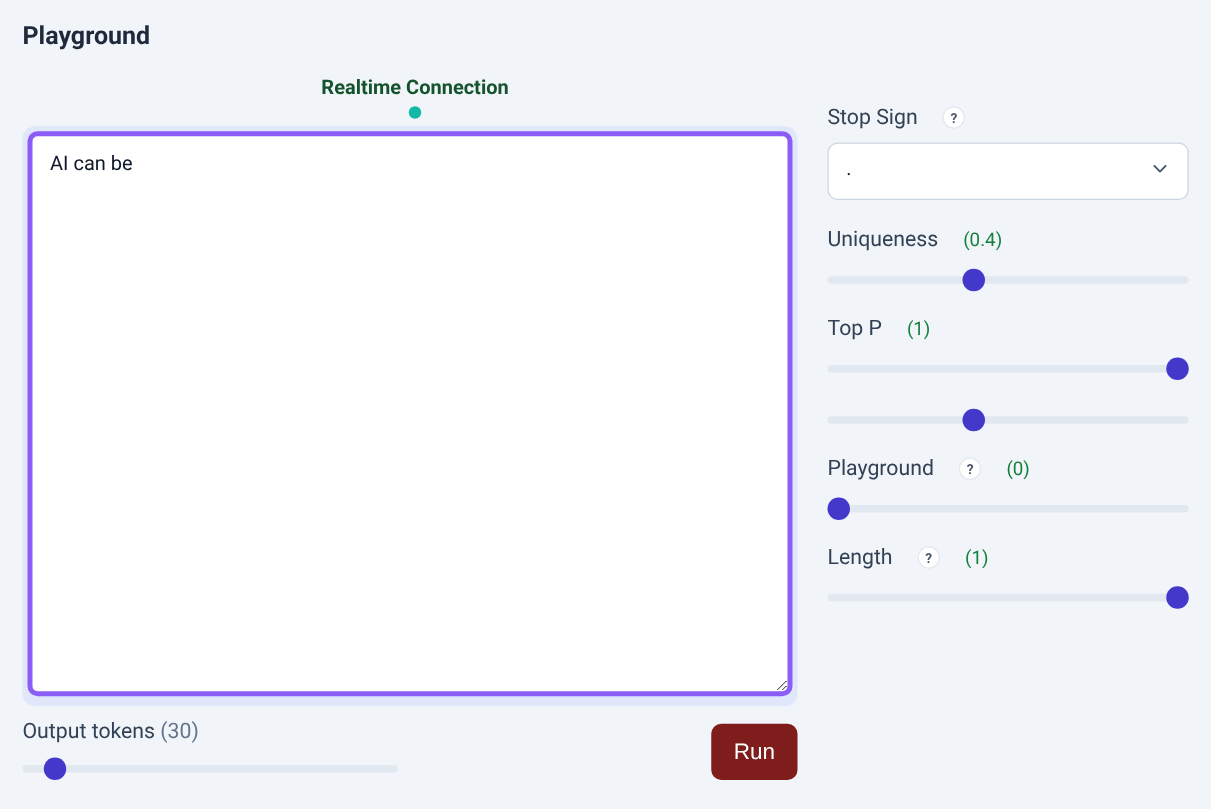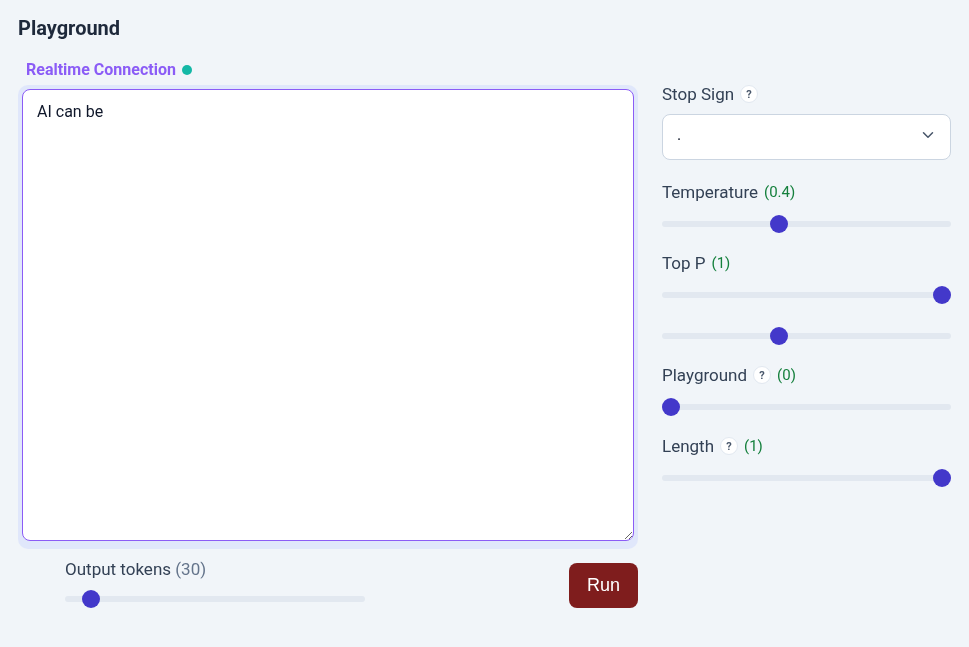--- a/index.html
+++ b/index.html
@@ -29,58 +29,58 @@
     .left-col {
       flex: 0 0 620px;
     }
     .right-col {
       flex: 1;
       padding-top: 24px;
     }
     .conn-label {
       font-size: 16px;
       font-weight: 700;
-      color: #8b5cf6;
+      color: #14532d;
       margin-bottom: 6px;
       margin-left: 8px;
       display: flex;
       align-items: center;
       gap: 6px;
+      flex-direction: column;
     }
     .conn-dot {
       width: 10px;
       height: 10px;
       border-radius: 50%;
       background: #14b8a6;
       display: inline-block;
     }
     .textarea-wrap {
       background: #c7d2fe66;
       border-radius: 10px;
       padding: 4px;
     }
     .prompt-textarea {
       width: 100%;
       height: 452px;
-      border: 1px solid #8b5cf6;
+      border: 4px solid #8b5cf6;
       border-radius: 8px;
       background: #fff;
       padding: 12px 14px;
       font-size: 16px;
       font-family: inherit;
       color: #0f172a;
       resize: both;
       outline: none;
     }
     .bottom-row {
       display: flex;
       align-items: flex-start;
       justify-content: space-between;
       margin-top: 10px;
-      margin-left: 47px;
     }
     .output-tokens {
       flex: 0 0 300px;
     }
     .ot-label {
       font-size: 17px;
       color: #334155;
       margin-bottom: 8px;
     }
     .ot-label .paren {
@@ -99,21 +99,21 @@
     }
     
     .param-group {
       margin-bottom: 22px;
     }
     .param-label {
       font-size: 17px;
       color: #334155;
       display: flex;
       align-items: center;
-      gap: 6px;
+      gap: 20px;
       margin-bottom: 10px;
     }
     .param-label .paren {
       color: #15803d;
       font-size: 15px;
     }
     .help-badge {
       display: inline-flex;
       align-items: center;
       justify-content: center;
@@ -222,21 +222,21 @@
         <span class="select-chevron">
           <svg width="18" height="18" viewBox="0 0 24 24" fill="none" stroke="currentColor" stroke-width="2" stroke-linecap="round" stroke-linejoin="round">
               <polyline points="6 9 12 15 18 9"></polyline>
             </svg>
         </span>
       </div>
     </div>
 
     <div class="param-group">
       <div class="param-label">
-        <span>Temperature</span>
+        <span>Uniqueness</span>
         <span class="paren">(<span>0.4</span>)</span>
       </div>
       <input type="range" class="slider" min="0" max="1" step="0.01" value="0.4" style="">
     </div>
 
     <div class="param-group">
       <div class="param-label">
         <span>Top P</span>
         <span class="paren">(<span>1</span>)</span>
       </div>

